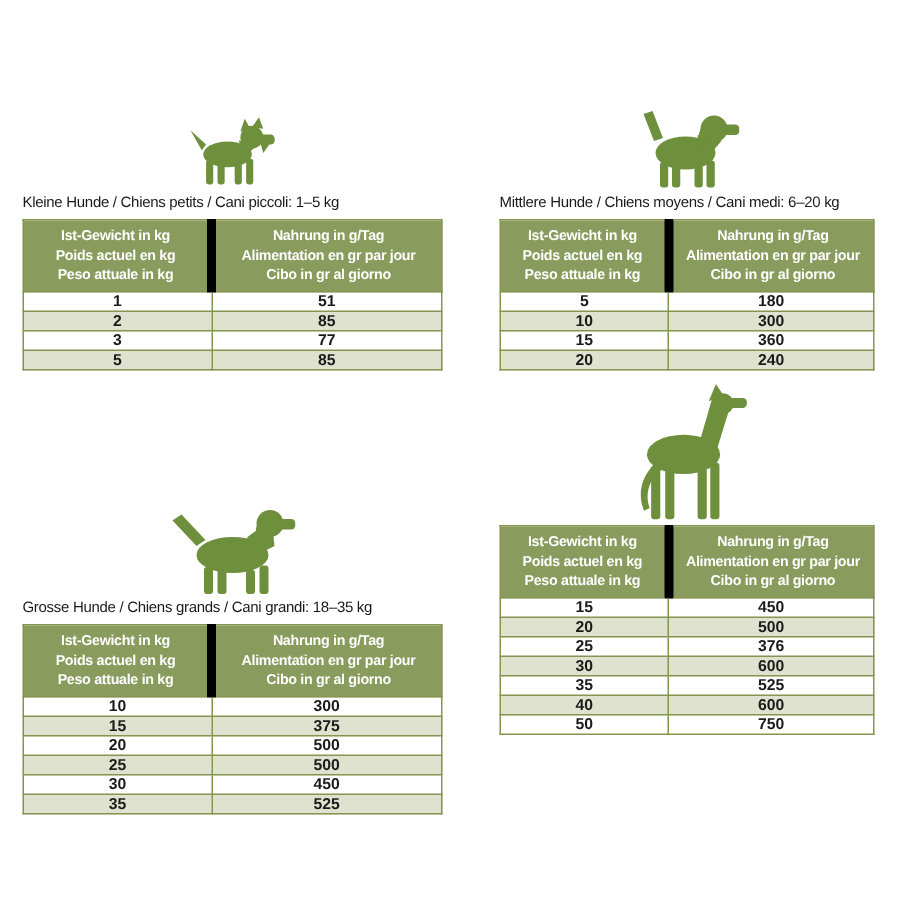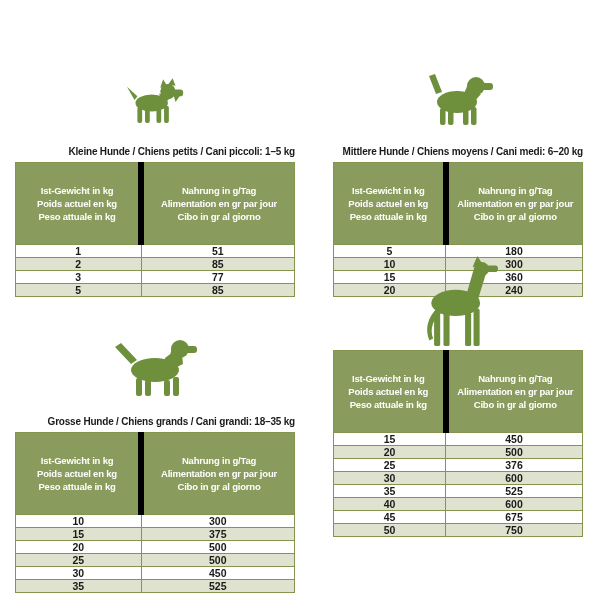--- a/index.html
+++ b/index.html
@@ -19,31 +19,31 @@
   #sec2{left:333px;top:56px;width:250px;}
   #sec3{left:15px;top:326px;width:280px;}
   #sec4{left:333px;top:254px;width:250px;}
   .icon-wrap{display:flex;align-items:flex-end;justify-content:center;}
   #sec1 .icon-wrap{height:64px;}
   #sec2 .icon-wrap{height:70px;}
   #sec3 .icon-wrap{height:70px;}
   #sec4 .icon-wrap{height:94px;}
   .dog-svg{fill:var(--icon-green);display:block;}
   .title{
-    text-align:right;font-weight:700;font-size:10px;letter-spacing:-0.2px;
-    white-space:nowrap;height:18px;line-height:20px;color:var(--text);margin-top:16px;
+    text-align:left;font-weight:400;font-size:10px;letter-spacing:-0.2px;
+    white-space:nowrap;height:18px;line-height:20px;color:var(--text);
   }
   table.feed{
     width:100%;border-collapse:collapse;table-layout:fixed;margin-top:2px;
     border:1px solid var(--border);
   }
   table.feed th{
     background:var(--header-bg);color:var(--header-text);
     font-size:9.5px;font-weight:700;line-height:13px;letter-spacing:-0.2px;
-    padding:21px 0;text-align:center;
+    padding:4px 0;text-align:center;
   }
   table.feed th + th{border-left:6px solid #000000;}
   table.feed td{
     border:1px solid var(--border);background:var(--row-bg);
     text-align:center;font-size:10.5px;font-weight:700;
     height:12px;line-height:12px;padding:0;color:var(--text);
   }
   table.feed tbody tr:nth-child(even) td{background:var(--row-alt-bg);}
 </style>
 </head>
@@ -280,22 +280,18 @@
         </tr>
         <tr>
           <td>35</td>
           <td>525</td>
         </tr>
         <tr>
           <td>40</td>
           <td>600</td>
         </tr>
         <tr>
-          <td>45</td>
-          <td>675</td>
-        </tr>
-        <tr>
           <td>50</td>
           <td>750</td>
         </tr>
       </tbody>
   </table>
 </div>
 
 </body></html>

